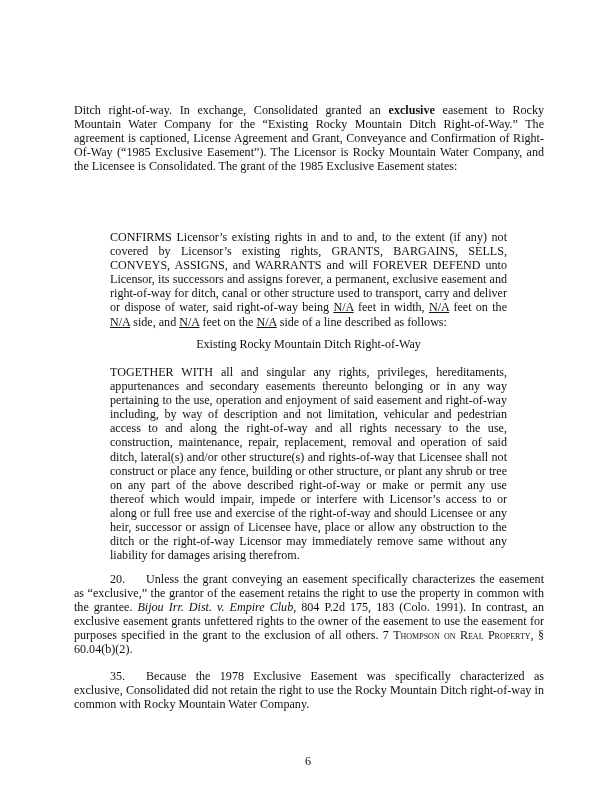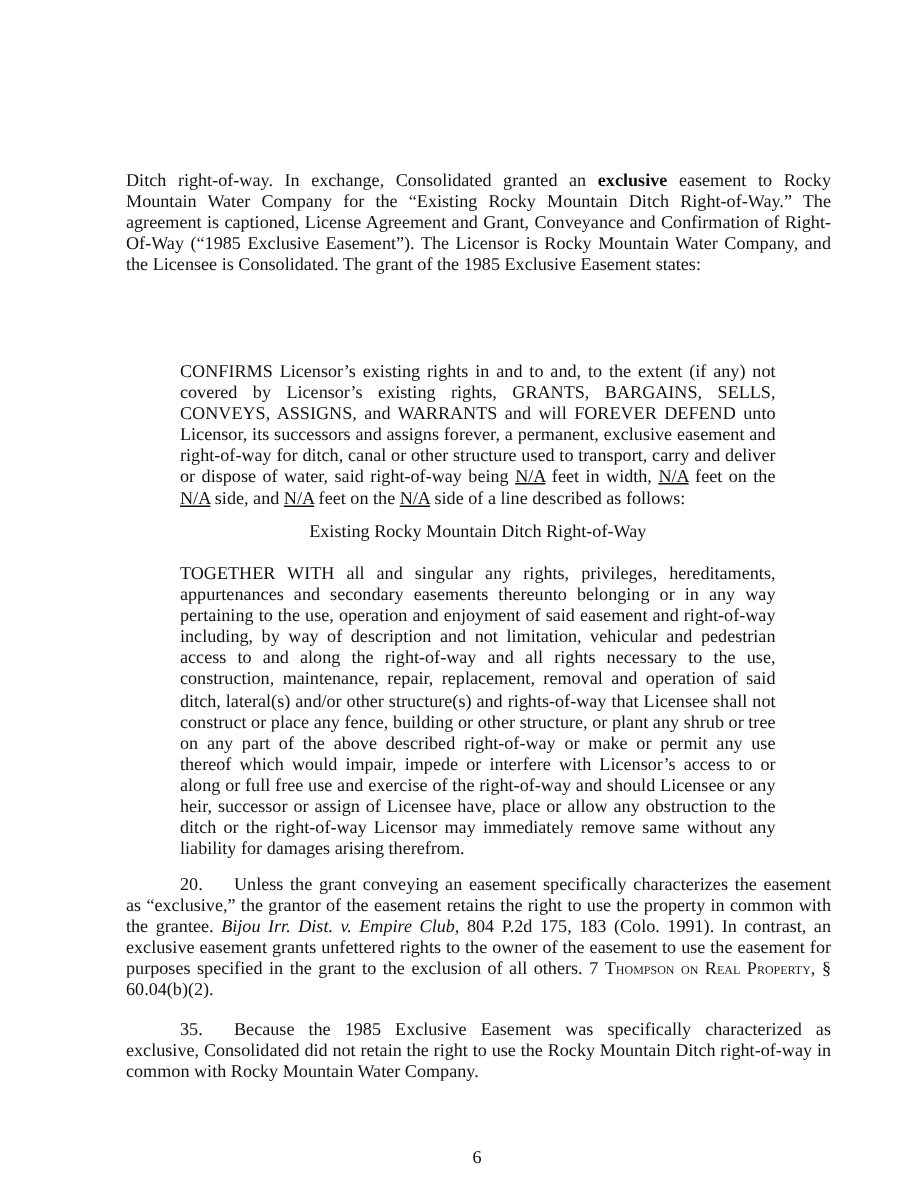--- a/index.html
+++ b/index.html
@@ -1,21 +1,21 @@
 <!DOCTYPE html>
 <html><head>
 <meta charset="utf-8">
 <style>
   html, body { margin: 0; padding: 0; background: #ffffff; }
   body { width: 612px; height: 792px; position: relative; overflow: hidden; }
   .page {
     position: absolute; left: 0; top: 0; width: 612px; height: 792px; background: #fff;
     font-family: "Liberation Serif", serif; color: #111; font-size: 12.1px; line-height: 14.1px;
   }
-  .p { position: absolute; margin: 12px; }
+  .p { position: absolute; margin: 2px; }
   .body-para { left: 72px; width: 470px; text-align: justify; text-align-last: left; }
   .block { left: 108px; width: 397px; text-align: justify; text-align-last: left; }
   .center { left: 108px; width: 397px; text-align: center; }
   .num { display: inline-block; width: 36px; padding-left: 36px; }
   .sc { font-variant: small-caps; }
   u { text-underline-offset: 1px; }
   .footer { left: 0; width: 612px; text-align: center; }
 </style>
 </head>
 <body>
@@ -26,17 +26,17 @@
 
 
   <p class="p block" style="top:228px;"><span>CONFIRMS Licensor’s existing rights in and to and, to the extent (if any) not covered by Licensor’s existing rights, GRANTS, BARGAINS, SELLS, CONVEYS, ASSIGNS, and WARRANTS and will FOREVER DEFEND unto Licensor, its successors and assigns forever, a permanent, exclusive easement and right-of-way for ditch, canal or other structure used to transport, carry and deliver or dispose of water, said right-of-way being </span><u>N/A</u><span> feet in width, </span><u>N/A</u><span> feet on the </span><u>N/A</u><span> side, and </span><u>N/A</u><span> feet on the </span><u>N/A</u><span> side of a line described as follows:</span></p>
 
   <p class="p center" style="top:335px;">Existing Rocky Mountain Ditch Right-of-Way</p>
 
   <p class="p block" style="top:363px;">TOGETHER WITH all and singular any rights, privileges, hereditaments, appurtenances and secondary easements thereunto belonging or in any way pertaining to the use, operation and enjoyment of said easement and right-of-way including, by way of description and not limitation, vehicular and pedestrian access to and along the right-of-way and all rights necessary to the use, construction, maintenance, repair, replacement, removal and operation of said ditch, lateral(s) and/or other structure(s) and rights-of-way that Licensee shall not construct or place any fence, building or other structure, or plant any shrub or tree on any part of the above described right-of-way or make or permit any use thereof which would impair, impede or interfere with Licensor’s access to or along or full free use and exercise of the right-of-way and should Licensee or any heir, successor or assign of Licensee have, place or allow any obstruction to the ditch or the right-of-way Licensor may immediately remove same without any liability for damages arising therefrom.</p>
 
   <p class="p body-para" style="top:570px;"><span class="num">20.</span><span>Unless the grant conveying an easement specifically characterizes the easement as “exclusive,” the grantor of the easement retains the right to use the property in common with the grantee.  </span><i>Bijou Irr. Dist. v. Empire Club</i><span>, 804 P.2d 175, 183 (Colo. 1991).  In contrast, an exclusive easement grants unfettered rights to the owner of the easement to use the easement for purposes specified in the grant to the exclusion of all others.  7 </span><span class="sc">Thompson on Real Property</span><span>, § 60.04(b)(2).</span></p>
 
-  <p class="p body-para" style="top:667px;"><span class="num">35.</span><span>Because the 1985 Exclusive Easement was specifically characterized as exclusive, Consolidated did not retain the right to use the Rocky Mountain Ditch right-of-way in common with Rocky Mountain Water Company.</span></p>
+  <p class="p body-para" style="top:667px;"><span class="num">35.</span><span>Because the 1978 Exclusive Easement was specifically characterized as exclusive, Consolidated did not retain the right to use the Rocky Mountain Ditch right-of-way in common with Rocky Mountain Water Company.</span></p>
 
   <p class="p footer" style="top:752px;">6</p>
 
 </div>
 
 </body></html>

